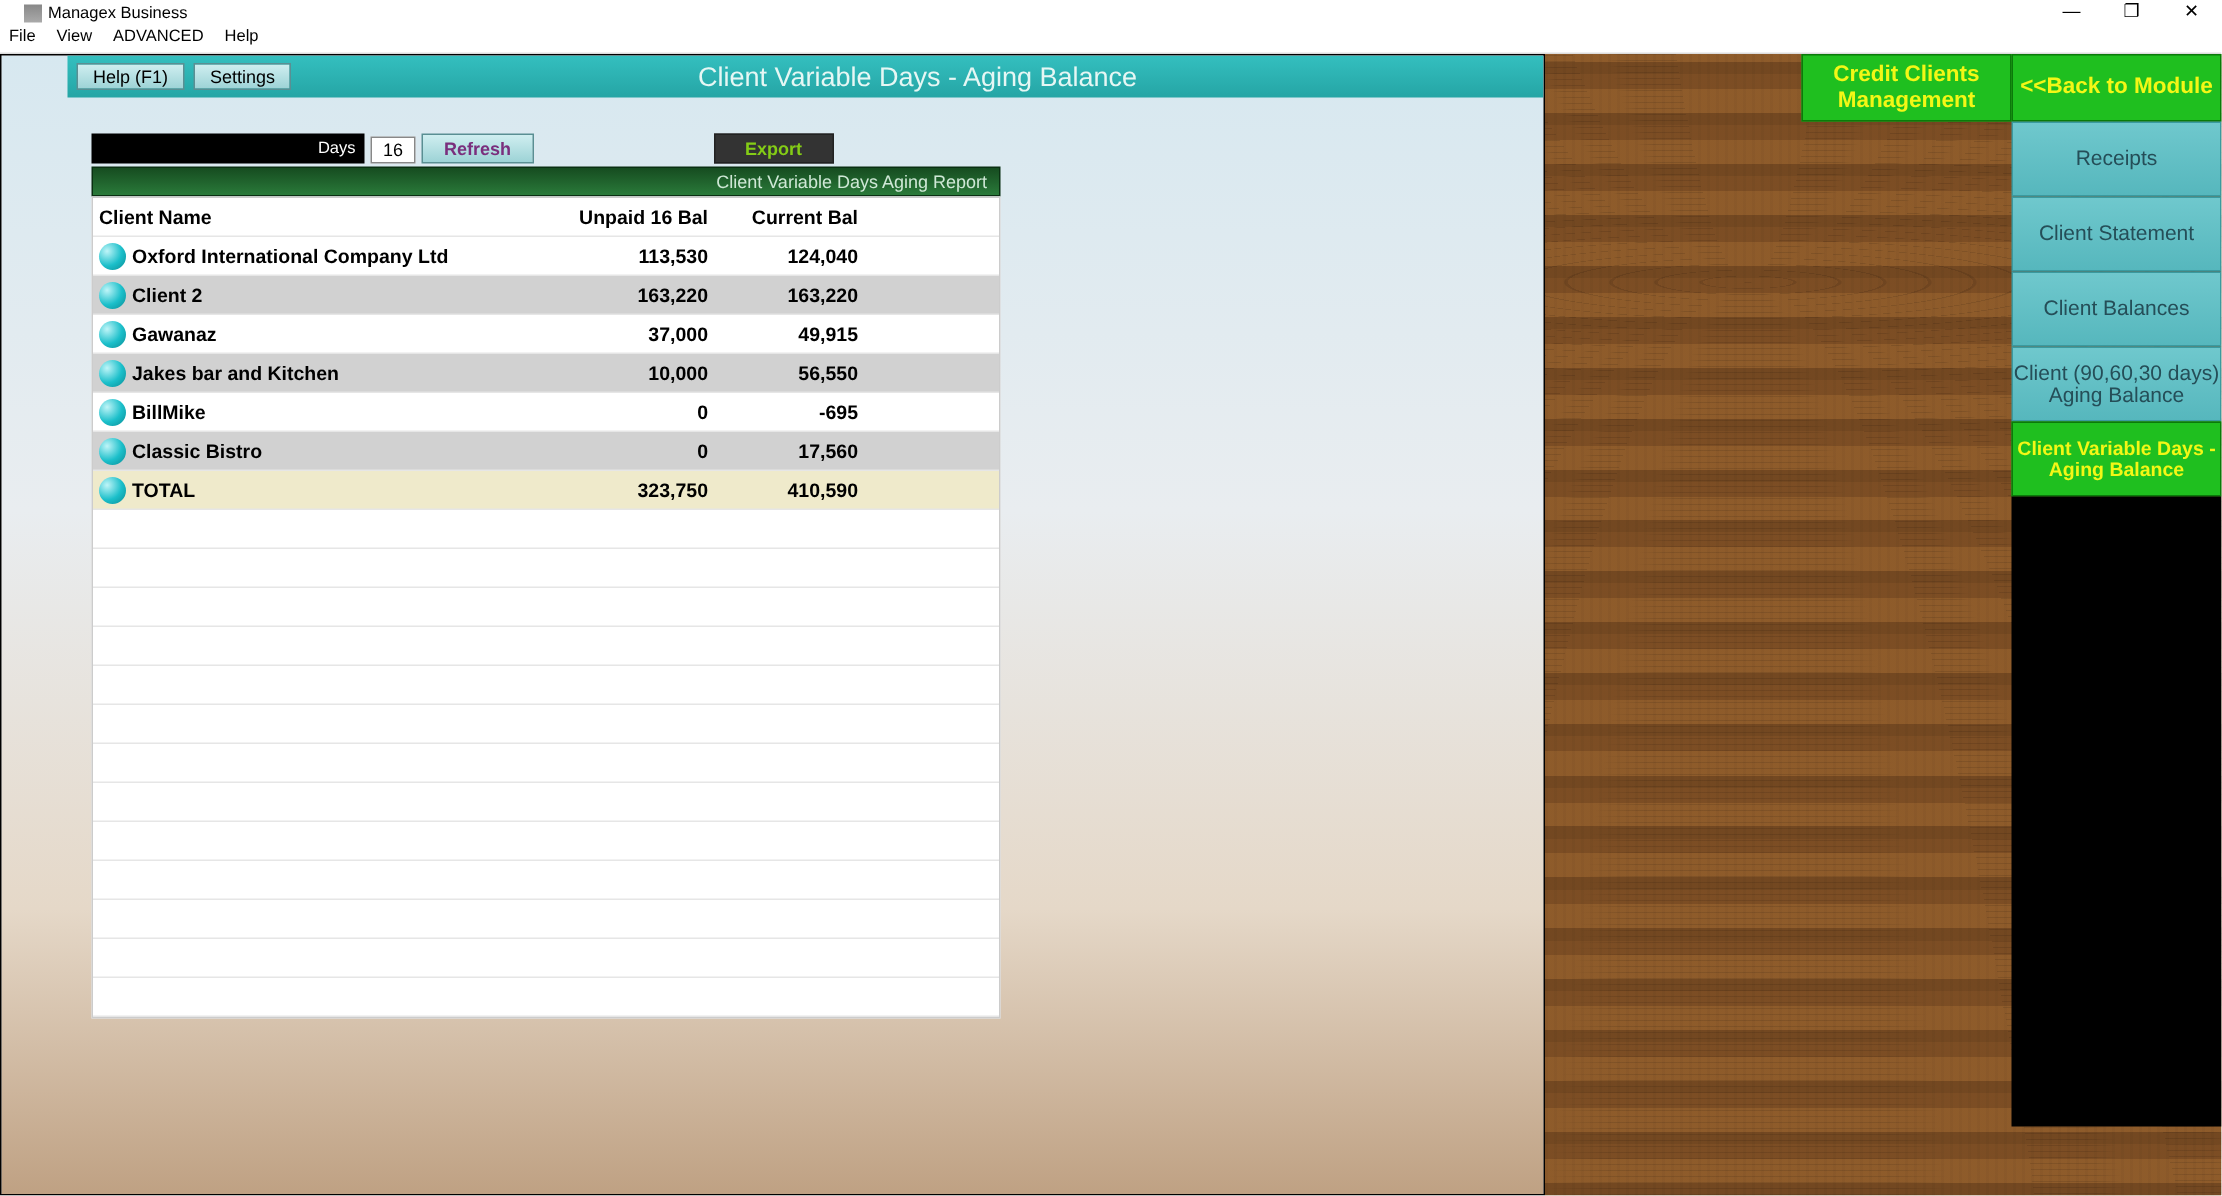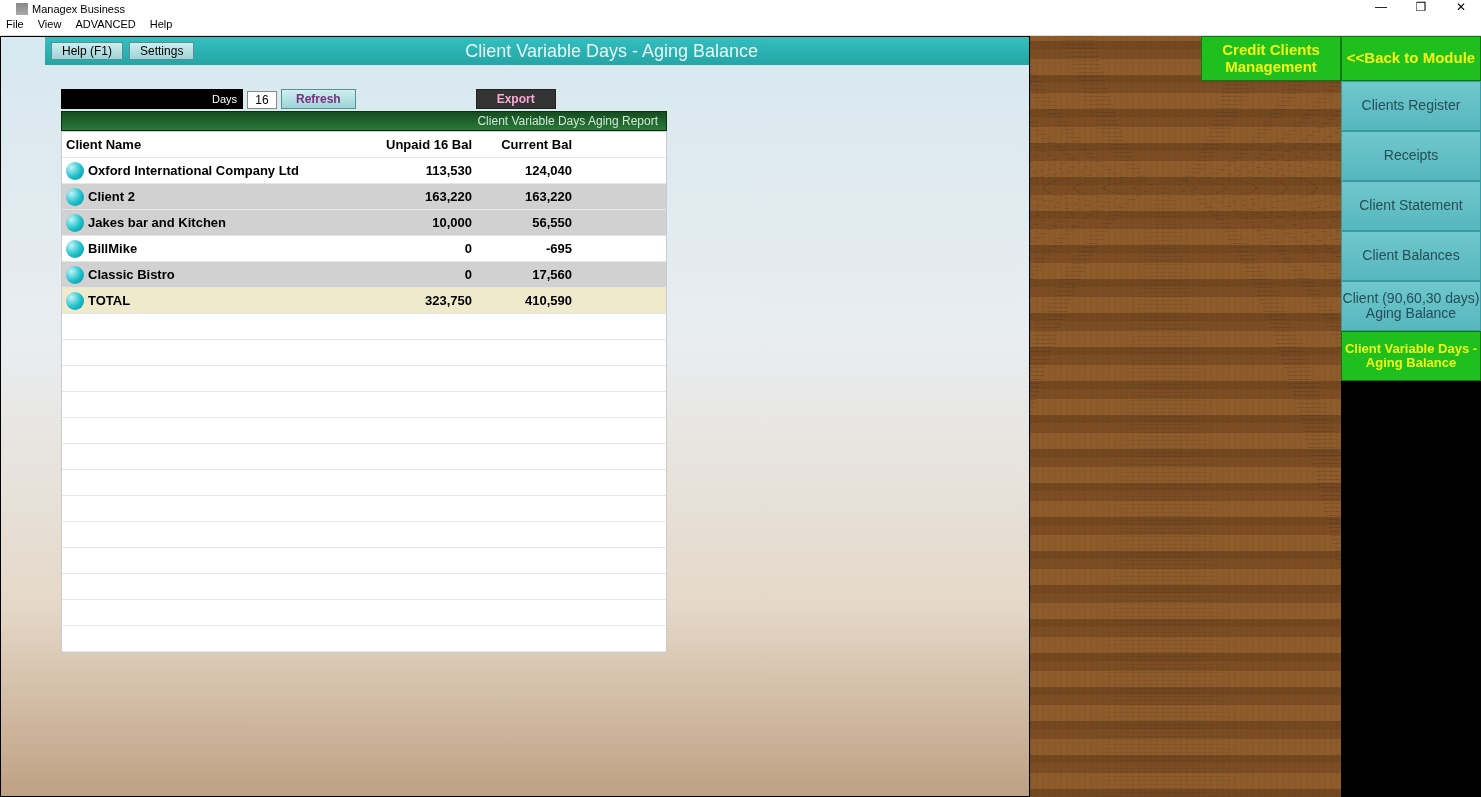--- a/index.html
+++ b/index.html
@@ -111,21 +111,21 @@
   background: linear-gradient(#cfeef0,#9dd3d6);
   border: 1px solid #5a8f93;
   color: #7a2f7d;
   font-size: 12px;
   font-weight: bold;
   padding: 2px 14px;
   height: 20px;
 }
 .export-btn {
   background: #333;
-  color: #f9a8d4;
+  color: #84cc16;
   border: 1px solid #222;
   font-size: 12px;
   font-weight: bold;
   padding: 2px 20px;
   height: 20px;
   margin-left: 116px;
 }
 .report-band {
   margin-top: 2px;
   margin-left: 16px;
@@ -274,20 +274,29 @@
       </div>
       <div class="grid-row row-alt">
         <div class="col-name">
             <span class="ball"></span>
             <b>Client 2</b>
           </div>
         <div class="col-unpaid"><b>163,220</b></div>
         <div class="col-current"><b>163,220</b></div>
         <div class="col-extra"></div>
       </div>
+      <div class="grid-row">
+        <div class="col-name">
+            <span class="ball"></span>
+            <b>Gawanaz</b>
+          </div>
+        <div class="col-unpaid"><b>37,000</b></div>
+        <div class="col-current"><b>49,915</b></div>
+        <div class="col-extra"></div>
+      </div>
       <div class="grid-row row-alt">
         <div class="col-name">
             <span class="ball"></span>
             <b>Jakes bar and Kitchen</b>
           </div>
         <div class="col-unpaid"><b>10,000</b></div>
         <div class="col-current"><b>56,550</b></div>
         <div class="col-extra"></div>
       </div>
       <div class="grid-row">
@@ -335,21 +344,20 @@
     </div>
   </div>
 
   <div class="wood-panel">
     <div class="right-nav">
       <div class="nav-row">
         <div class="nav-green" style="width:140px">Credit Clients Management</div>
         <div class="nav-green" style="width:140px">&lt;&lt;Back to Module</div>
       </div>
       <div class="nav-col">
-        <div class="nav-teal">Clients Register</div>
         <div class="nav-teal">Receipts</div>
         <div class="nav-teal">Client Statement</div>
         <div class="nav-teal">Client Balances</div>
         <div class="nav-teal">Client (90,60,30 days) Aging Balance</div>
         <div class="nav-green" style="width:140px;height:50px;font-size:13px">Client Variable Days - Aging Balance</div>
         <div class="nav-black"></div>
       </div>
     </div>
   </div>
 </div>

